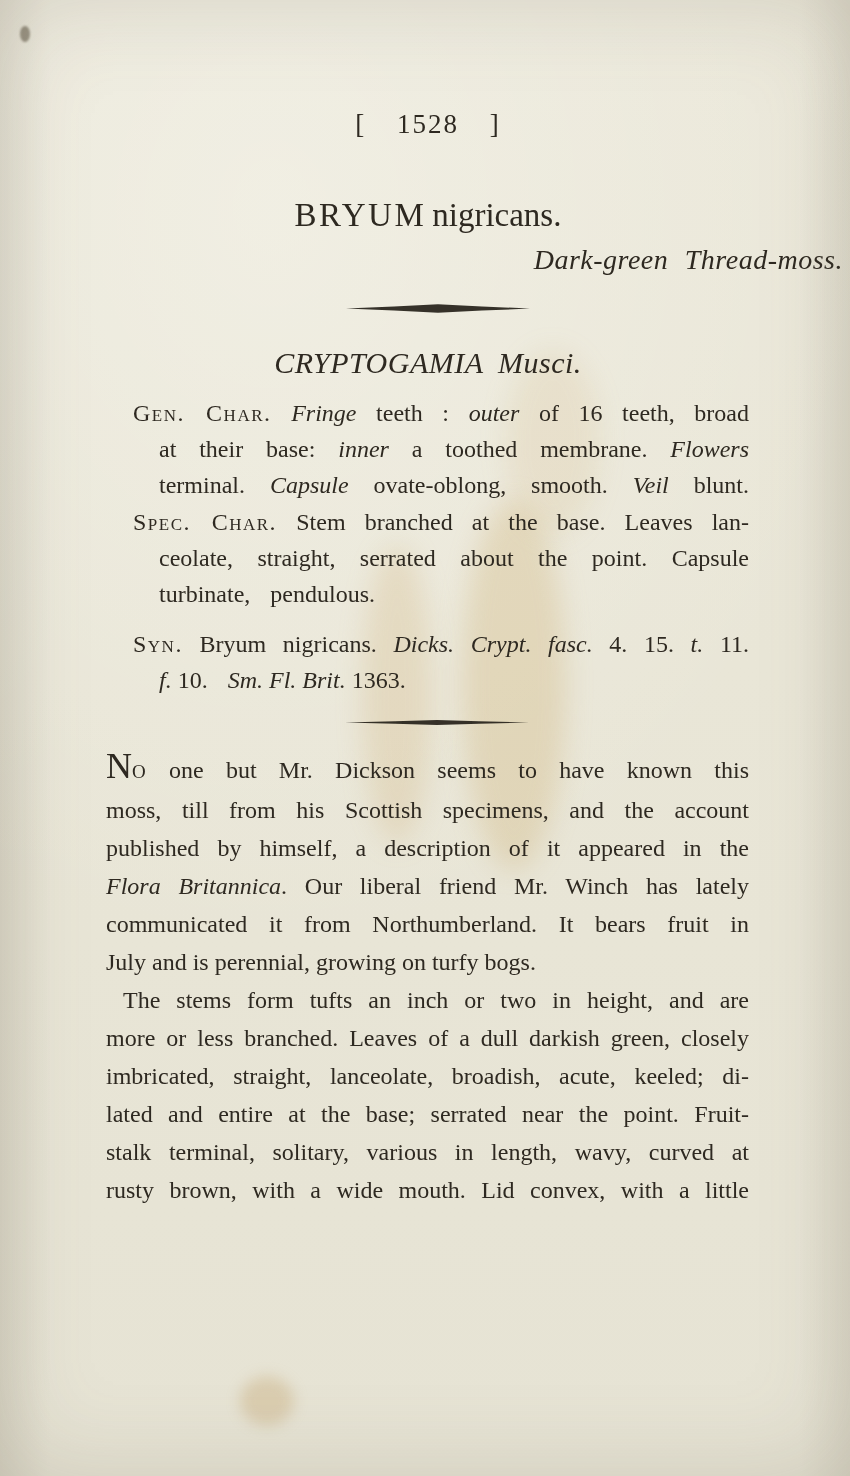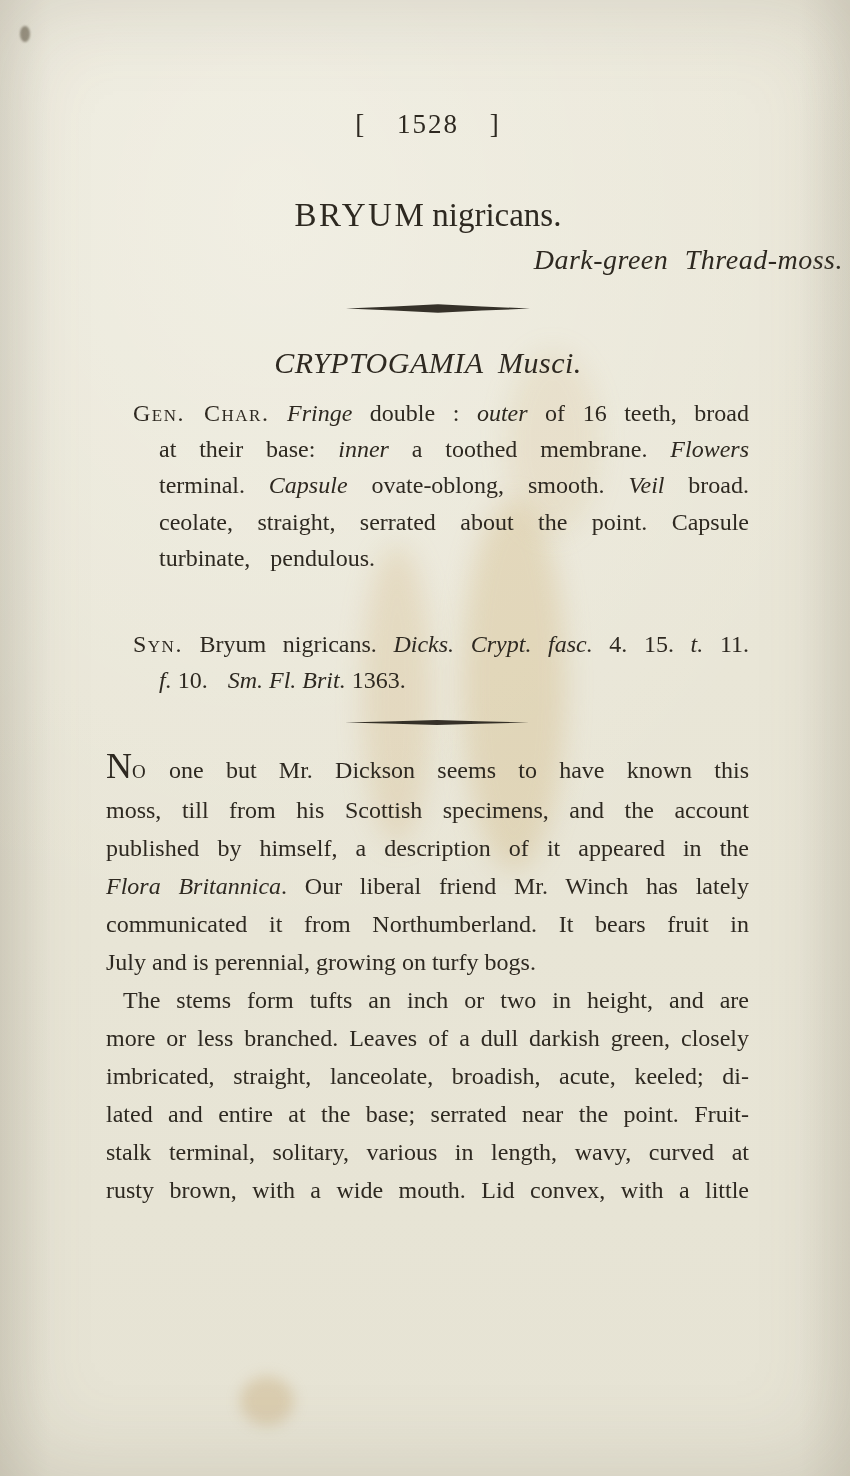--- a/index.html
+++ b/index.html
@@ -74,26 +74,27 @@
 
   <div class="rule r1">
     <svg width="184" height="13" viewBox="0 0 184 13" aria-hidden="true">
       <polygon points="0,6.5 48,4.4 92,2.2 136,4.4 184,6.5 136,8.6 92,10.8 48,8.6"></polygon>
     </svg>
   </div>
 
   <div class="centered taxon">CRYPTOGAMIA Musci.</div>
 
   <div class="charblock genchar">
-    <div class="line j"><span class="sc">Gen. Char.</span><span> </span><span class="i">Fringe</span><span> double : </span><span class="i">outer</span><span> of 16 teeth, broad</span></div>
+    <div class="line j"><span class="sc">Gen. Char.</span><span> </span><span class="i">Fringe</span><span> teeth : </span><span class="i">outer</span><span> of 16 teeth, broad</span></div>
     <div class="line j cont"><span>at their base: </span><span class="i">inner</span><span> a toothed membrane. </span><span class="i">Flowers</span></div>
-    <div class="line j cont"><span>terminal. </span><span class="i">Capsule</span><span> ovate-oblong, smooth. </span><span class="i">Veil</span><span> broad.</span></div>
+    <div class="line j cont"><span>terminal. </span><span class="i">Capsule</span><span> ovate-oblong, smooth. </span><span class="i">Veil</span><span> blunt.</span></div>
   </div>
 
   <div class="charblock specchar">
+    <div class="line j"><span class="sc">Spec. Char.</span><span> Stem branched at the base. Leaves lan-</span></div>
     <div class="line j cont"><span>ceolate, straight, serrated about the point. Capsule</span></div>
     <div class="line cont"><span>turbinate,</span><span class="gap"> </span><span>pendulous.</span></div>
   </div>
 
   <div class="charblock syn">
     <div class="line j"><span class="sc">Syn.</span><span> Bryum nigricans. </span><span class="i">Dicks. Crypt. fasc.</span><span> 4. 15. </span><span class="i">t.</span><span> 11.</span></div>
     <div class="line cont"><span class="i">f.</span><span> 10.</span><span class="gap"> </span><span class="i">Sm. Fl. Brit.</span><span> 1363.</span></div>
   </div>
 
   <div class="rule r2">

